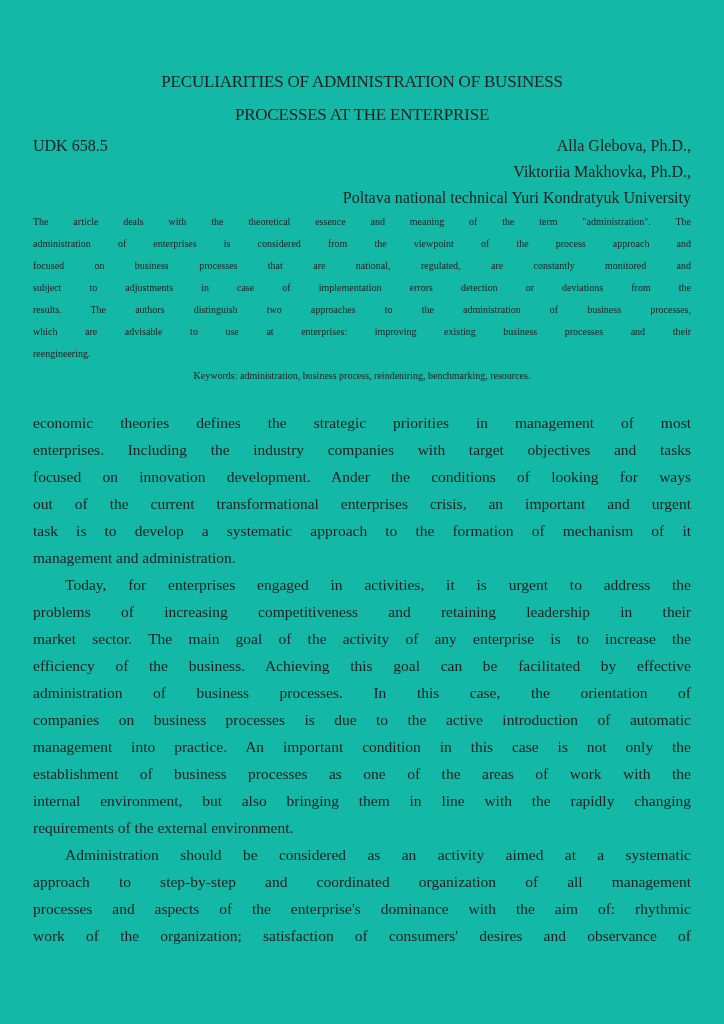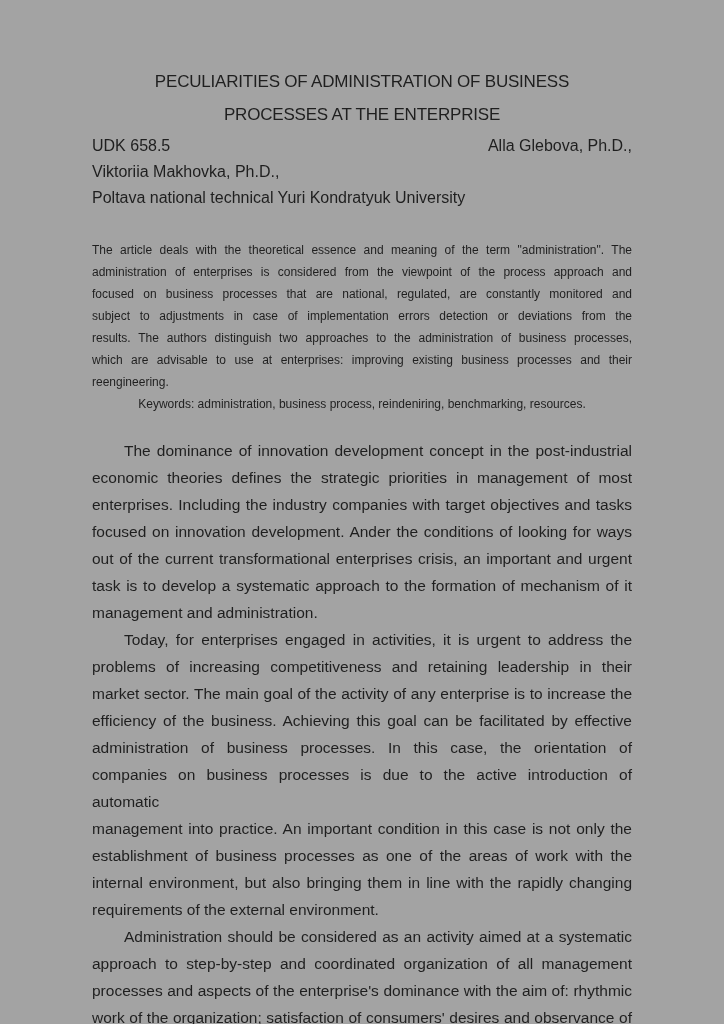--- a/index.html
+++ b/index.html
@@ -1,43 +1,42 @@
 <!DOCTYPE html>
 <html><head>
 <meta charset="utf-8">
 <style>
   html, body { margin: 0; padding: 0; background: #ffffff; }
   .page {
     position: relative;
     width: 724px;
     height: 1024px;
     box-sizing: border-box;
-    padding: 0 92px;
-    background: #a3a3a3;
+    padding: 0 33px;
+    background: #14b8a6;
     color: #1f1f1f;
-    font-family: Liberation Sans, sans-serif;
+    font-family: Liberation Serif, serif;
     overflow: hidden;
   }
   .title-block {
     padding-top: 65px;
     text-align: center;
     font-size: 17px;
     line-height: 33px;
     letter-spacing: -0.2px;
   }
   .header-block {
     margin-top: 2px;
     font-size: 16px;
     line-height: 26px;
   }
   .udk-row { display: flex; justify-content: space-between; }
-  .right-line { text-align: left; }
+  .right-line { text-align: right; }
   .abstract-block {
-    margin-top: 28px;
-    font-size: 12px;
+    font-size: 10px;
     line-height: 22px;
   }
   .body-block {
     margin-top: 22px;
     font-size: 15.5px;
     line-height: 27px;
   }
   .tline { text-align: justify; text-align-last: justify; }
   .tline.lastline { text-align-last: left; }
   .tline.indent { padding-left: 32px; }
@@ -70,21 +69,20 @@
         <div class="tline">subject to adjustments in case of implementation errors detection or deviations from the</div>
         <div class="tline">results. The authors distinguish two approaches to the administration of business processes,</div>
         <div class="tline">which are advisable to use at enterprises: improving existing business processes and their</div>
         <div class="tline lastline">reengineering.</div>
       </div>
     <div class="keywords-line">Keywords: administration, business process, reindeniring, benchmarking, resources.</div>
   </div>
 
   <div class="body-block">
     <div>
-        <div class="tline indent">The dominance of innovation development concept in the post-industrial</div>
         <div class="tline">economic theories defines the strategic priorities in management of most</div>
         <div class="tline">enterprises. Including the industry companies with target objectives and tasks</div>
         <div class="tline">focused on innovation development. Ander the conditions of looking for ways</div>
         <div class="tline">out of the current transformational enterprises crisis, an important and urgent</div>
         <div class="tline">task is to develop a systematic approach to the formation of mechanism of it</div>
         <div class="tline lastline">management and administration.</div>
       </div>
     <div>
         <div class="tline indent">Today, for enterprises engaged in activities, it is urgent to address the</div>
         <div class="tline">problems of increasing competitiveness and retaining leadership in their</div>

